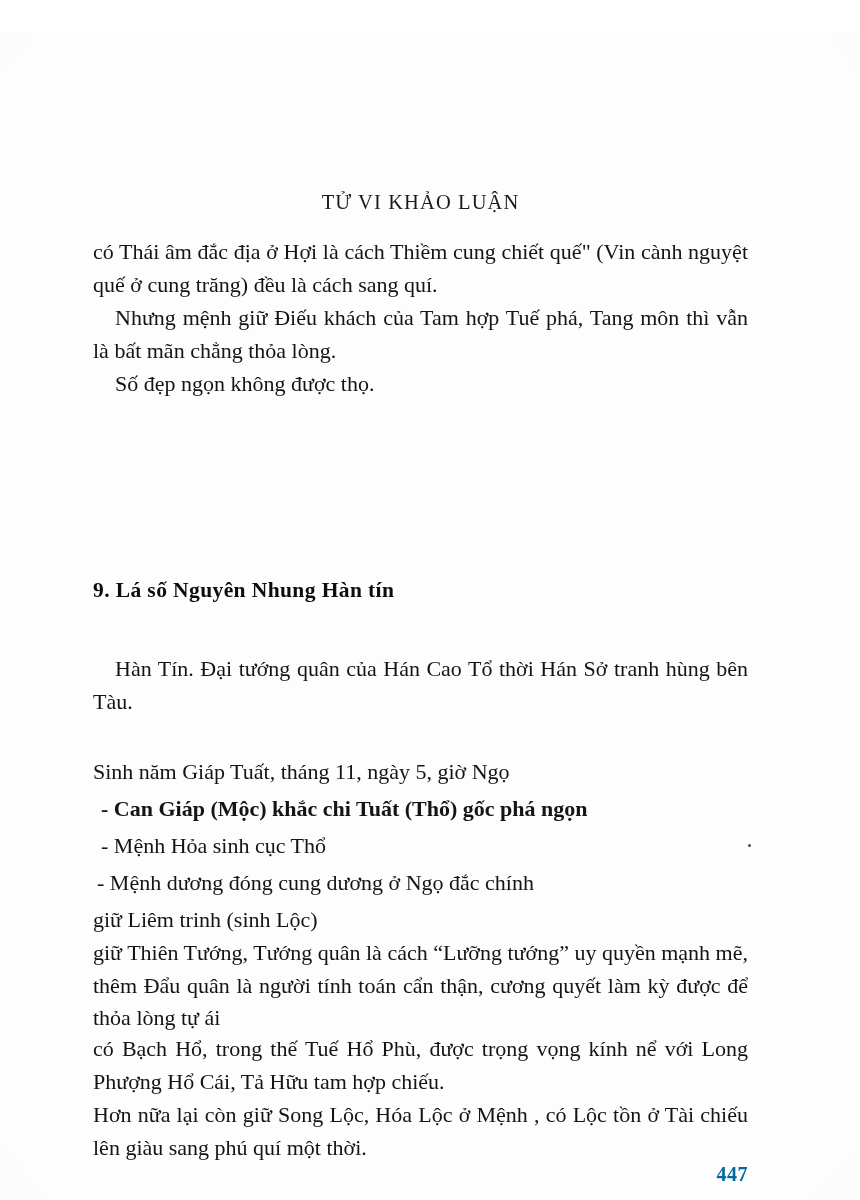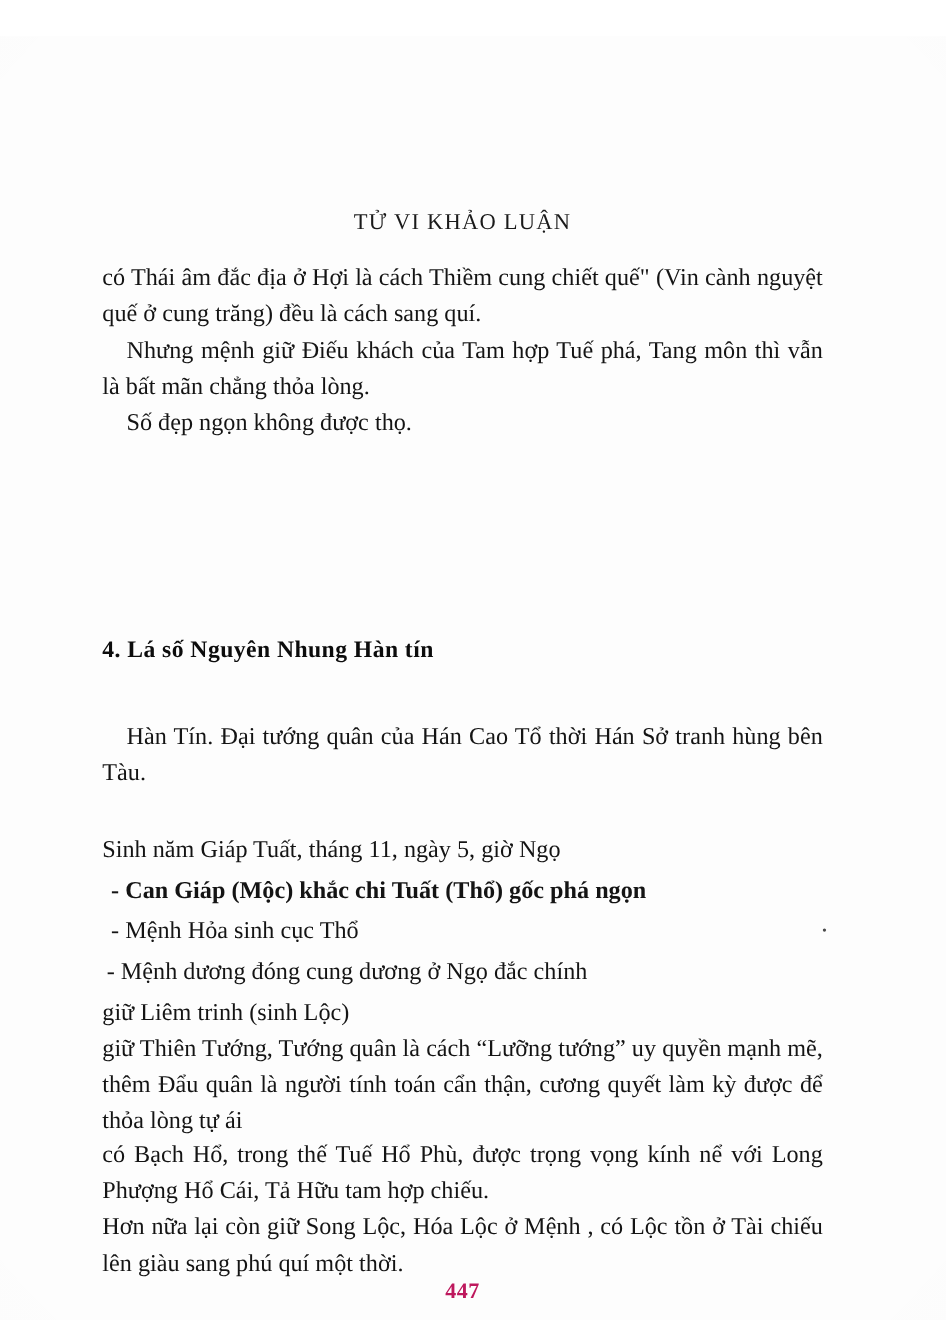--- a/index.html
+++ b/index.html
@@ -102,44 +102,44 @@
     height: 3px;
     background: #4a4a4a;
     border-radius: 50%;
   }
 
   .folio {
     position: absolute;
     left: 0;
     top: 1130px;
     width: 655px;
-    text-align: center;
+    text-align: right;
     font-size: 20px;
     font-weight: bold;
     letter-spacing: 0.5px;
-    color: #be185d;
+    color: #0369a1;
   }
 </style>
 </head>
 <body>
 
 <div class="page">
   <div class="paper-tone"></div>
 
   <div class="content">
 
     <div class="running-head">TỬ VI KHẢO LUẬN</div>
 
     <div class="para p1">có Thái âm đắc địa ở Hợi là cách Thiềm cung chiết quế" (Vin cành nguyệt quế ở cung trăng) đều là cách sang quí.</div>
 
     <div class="para indent p2">Nhưng mệnh giữ Điếu khách của Tam hợp Tuế phá, Tang môn thì vẫn là bất mãn chẳng thỏa lòng.</div>
 
     <div class="para indent nojust p3">Số đẹp ngọn không được thọ.</div>
 
-    <div class="heading">4. Lá số Nguyên Nhung Hàn tín</div>
+    <div class="heading">9. Lá số Nguyên Nhung Hàn tín</div>
 
     <div class="para indent p4">Hàn Tín. Đại tướng quân của Hán Cao Tổ thời Hán Sở tranh hùng bên Tàu.</div>
 
     <div class="para nojust l1">Sinh năm Giáp Tuất, tháng 11, ngày 5, giờ Ngọ</div>
 
     <div class="para nojust l2">- Can Giáp (Mộc) khắc chi Tuất (Thổ) gốc phá ngọn</div>
 
     <div class="para nojust l3">- Mệnh Hỏa sinh cục Thổ</div>
 
     <div class="para nojust l4">- Mệnh dương đóng cung dương ở Ngọ đắc chính</div>

